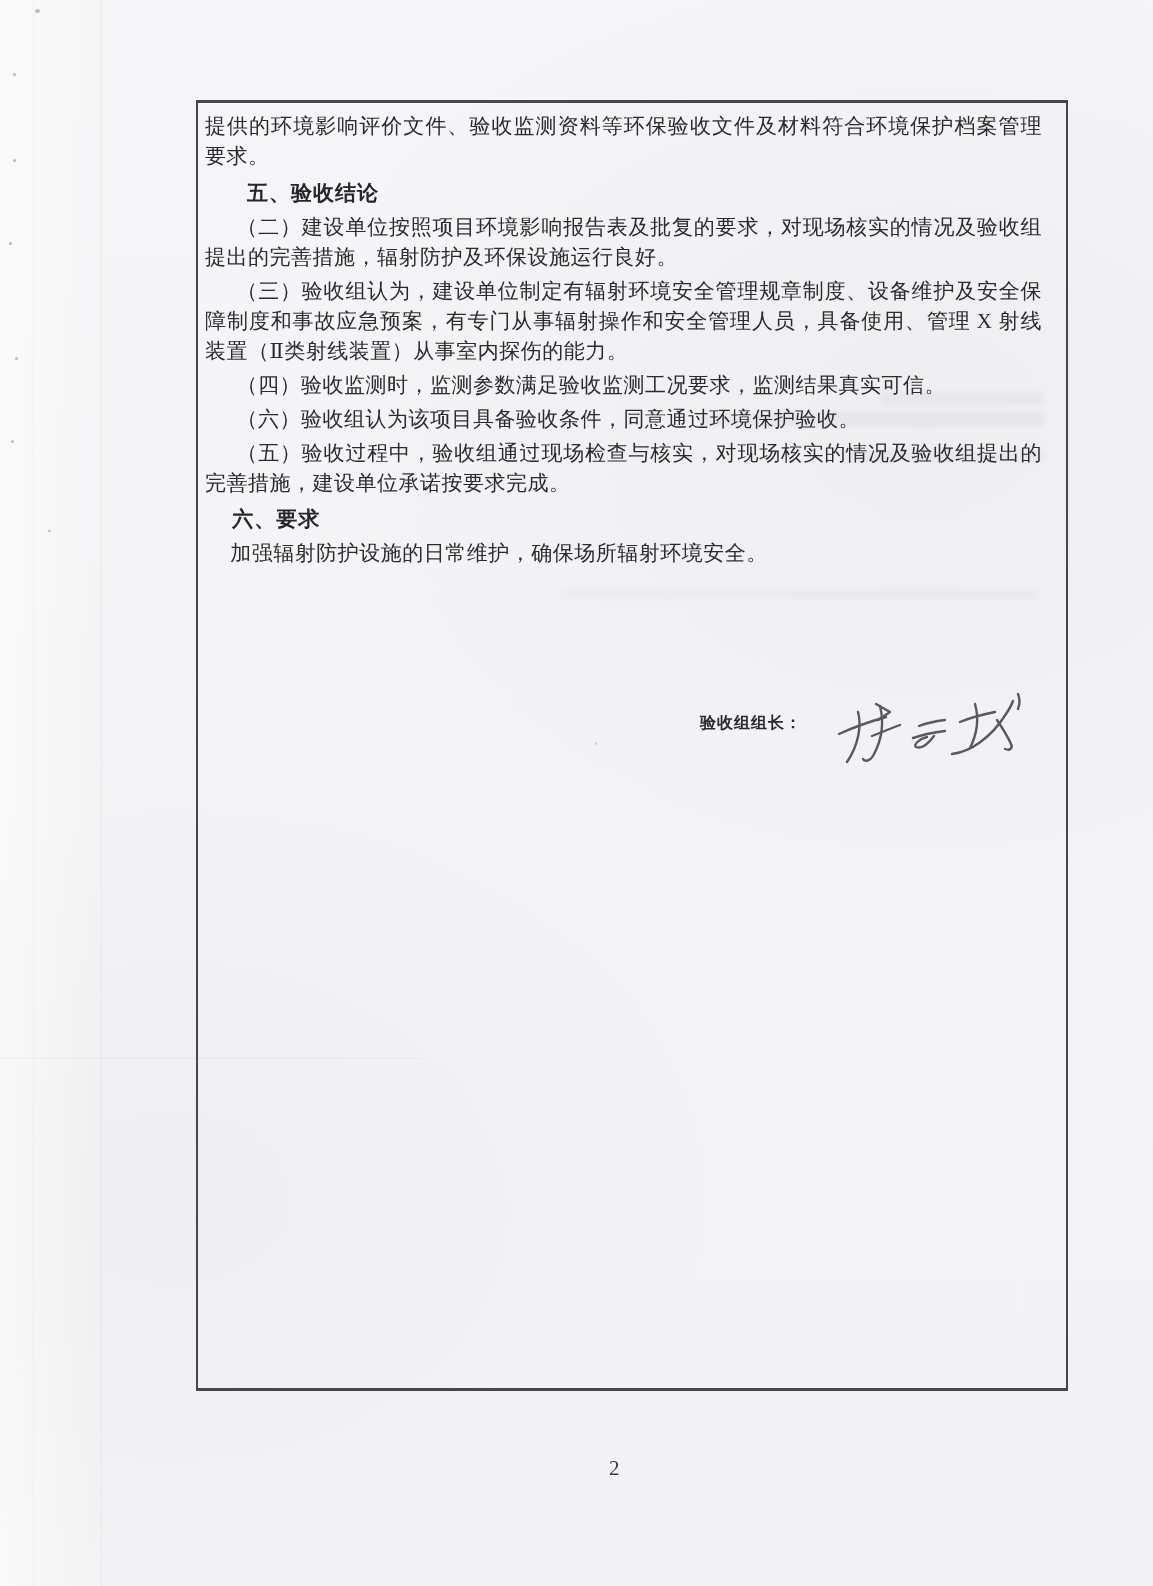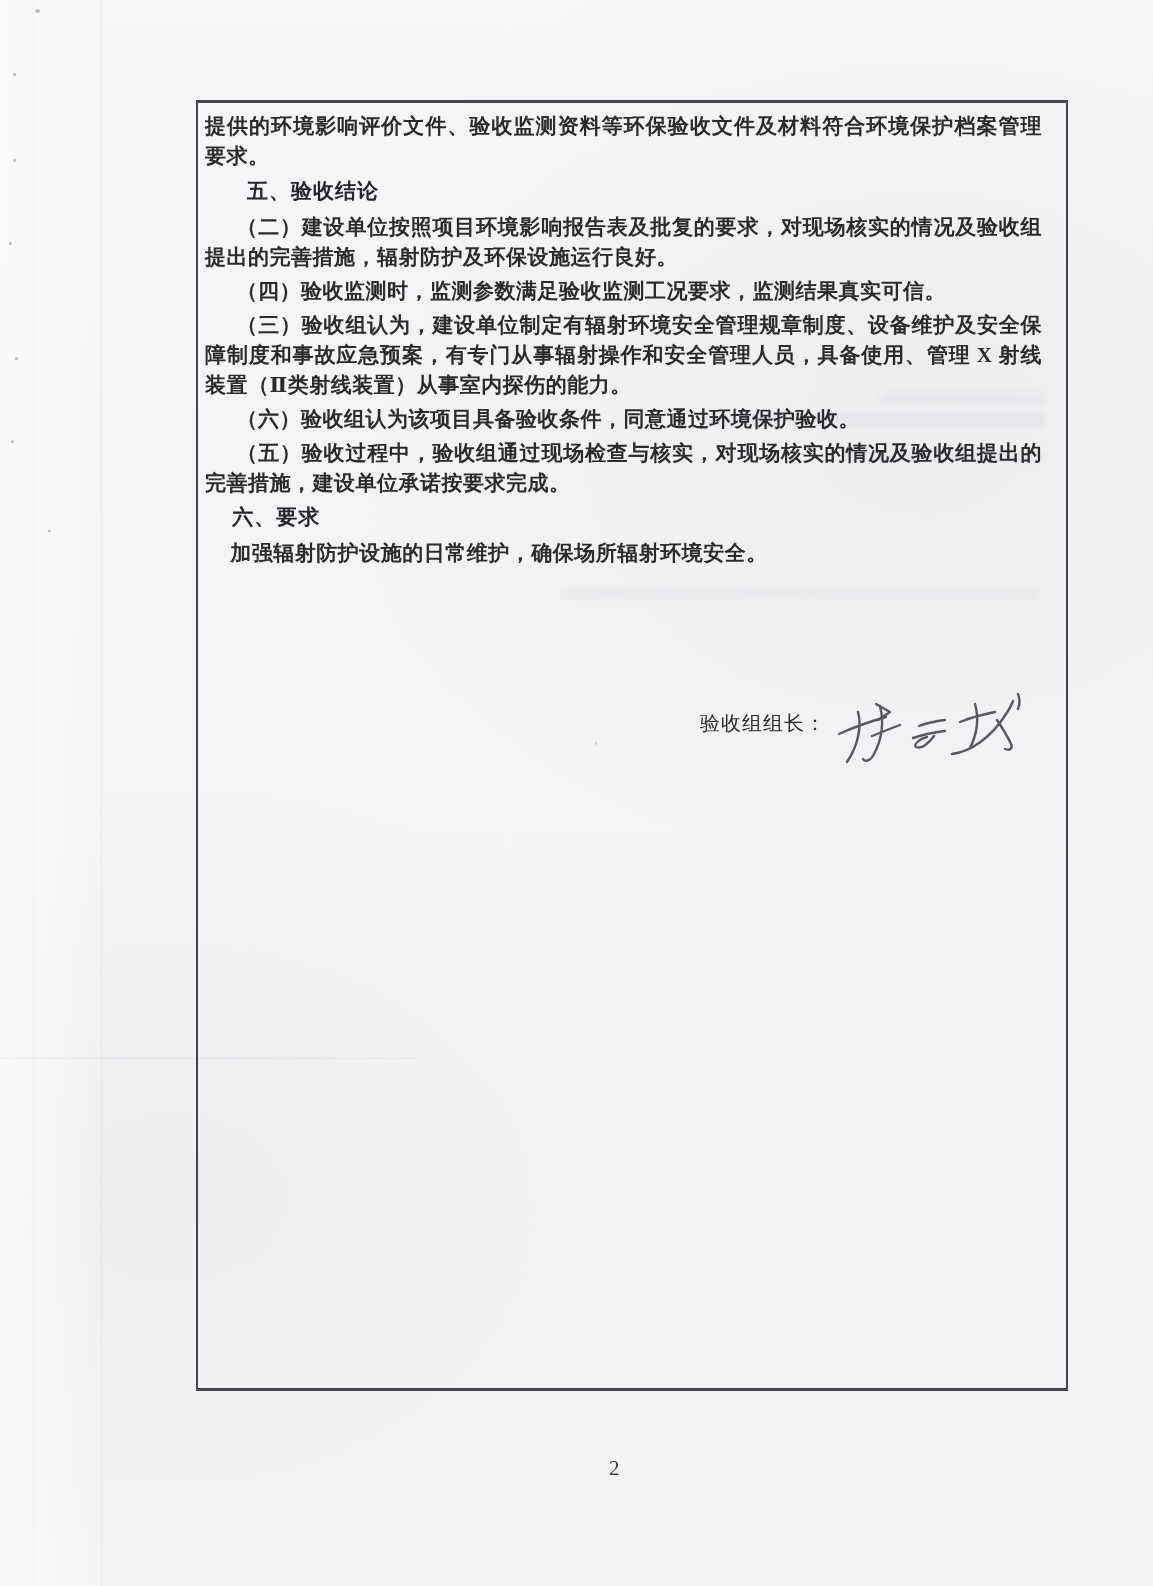--- a/index.html
+++ b/index.html
@@ -60,46 +60,47 @@
     border-bottom-width: 3px;
     padding: 4px 24px 0 7px;
     color: #2b2b2e;
   }
   .content-box p, .content-box h3 {
     margin: 4px 0;
     font-size: 21px;
     line-height: 30px;
     text-align: justify;
     letter-spacing: 0.5px;
-    font-weight: bold;
+    font-weight: normal;
   }
   .content-box h3 {
-    font-family: Liberation Mono, monospace;
+    font-family: Liberation Sans, sans-serif;
     font-weight: 700;
     letter-spacing: 1px;
     color: #26262a;
   }
   .heading-5 { text-indent: 2em; margin-top: 7px !important; }
   .heading-6 { text-indent: 1.3em; margin-top: 6px !important; }
   .para-indent { text-indent: 1.5em; }
   .para-req { text-indent: 1.2em; }
   
   .signoff {
     margin: 140px 0 0 495px;
   }
   .sig-row {
     position: relative;
     height: 30px;
     white-space: nowrap;
   }
   .sig-label {
-    font-size: 20px;
+    font-size: 16px;
     line-height: 30px;
     letter-spacing: 1px;
     color: #2b2b2e;
+    font-weight: bold;
   }
   .sig-svg {
     position: absolute;
     left: 134px;
     top: -22px;
     overflow: visible;
   }
   .date-line {
     margin-top: 31px;
     font-size: 22px;
@@ -145,22 +146,22 @@
   <div class="ghost" style="left:840px; top:450px; width:205px; height:12px; opacity:.05;"></div>
   <div class="ghost" style="left:560px; top:588px; width:480px; height:12px; opacity:.04;"></div>
 
   <div class="content-box">
 
     <p>提供的环境影响评价文件、验收监测资料等环保验收文件及材料符合环境保护档案管理要求。</p>
 
     <h3 class="heading-5">五、验收结论</h3>
 
     <p class="para-indent">（二）建设单位按照项目环境影响报告表及批复的要求，对现场核实的情况及验收组提出的完善措施，辐射防护及环保设施运行良好。</p>
+    <p class="para-indent">（三）验收组认为，建设单位制定有辐射环境安全管理规章制度、设备维护及安全保障制度和事故应急预案，有专门从事辐射操作和安全管理人员，具备使用、管理 X 射线装置（Ⅱ类射线装置）从事室内探伤的能力。</p>
     <p class="para-indent">（四）验收监测时，监测参数满足验收监测工况要求，监测结果真实可信。</p>
-    <p class="para-indent">（三）验收组认为，建设单位制定有辐射环境安全管理规章制度、设备维护及安全保障制度和事故应急预案，有专门从事辐射操作和安全管理人员，具备使用、管理 X 射线装置（Ⅱ类射线装置）从事室内探伤的能力。</p>
     <p class="para-indent">（六）验收组认为该项目具备验收条件，同意通过环境保护验收。</p>
     <p class="para-indent">（五）验收过程中，验收组通过现场检查与核实，对现场核实的情况及验收组提出的完善措施，建设单位承诺按要求完成。</p>
 
     <h3 class="heading-6">六、要求</h3>
 
     <p class="para-req">加强辐射防护设施的日常维护，确保场所辐射环境安全。</p>
 
     <div class="signoff">
       <div class="sig-row">
         <span class="sig-label">验收组组长：</span>

